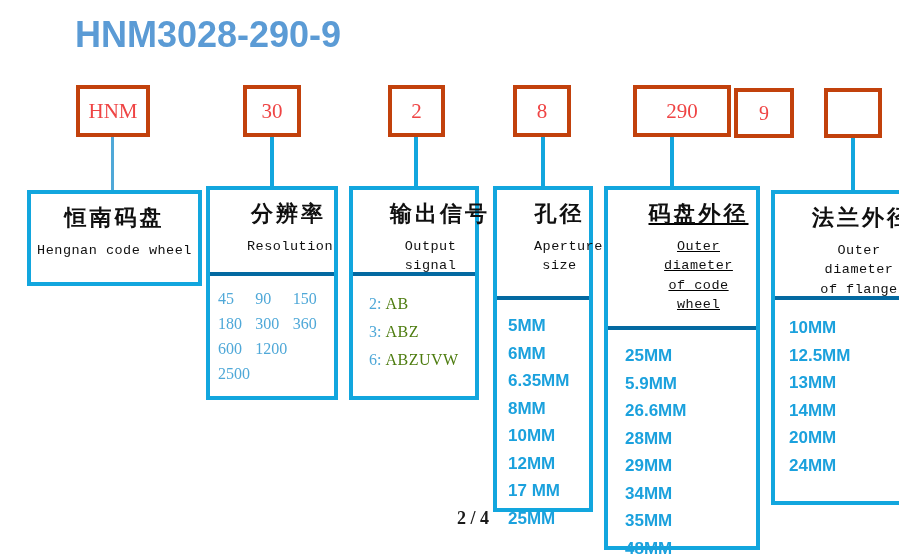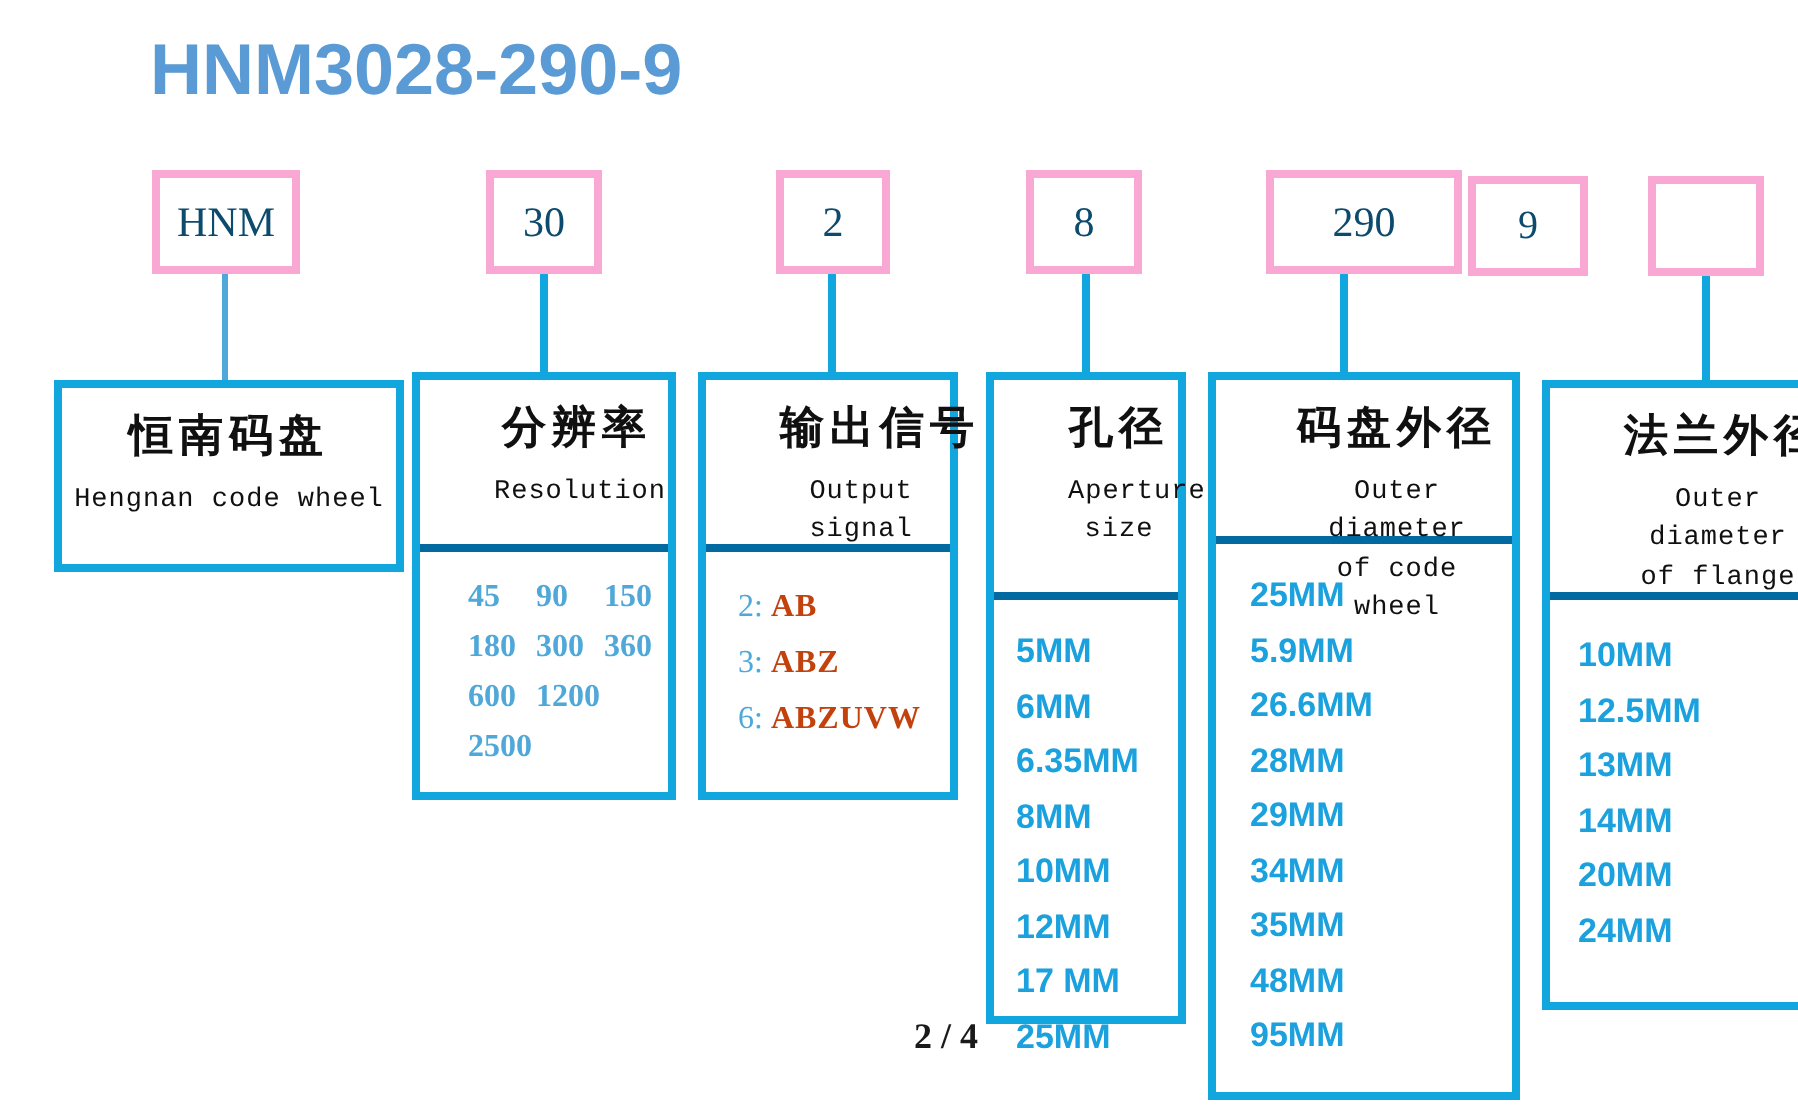--- a/index.html
+++ b/index.html
@@ -20,28 +20,28 @@
     font-size:36px;
     font-weight:bold;
     color:#5b9bd5;
     letter-spacing:0px;
     white-space:nowrap;
   }
 
   
   .code-box{
     position:absolute;
-    border:4px solid #f9a8d4;
+    border:4px solid #c2410c;
     background:#ffffff;
     box-sizing:border-box;
     display:flex;
     align-items:center;
     justify-content:center;
     font-family:"Liberation Serif", serif;
-    color:#0c4a6e;
+    color:#ef4444;
     font-size:21px;
   }
   .code-box.small{font-size:20px;}
 
   
   .connector{
     position:absolute;
     background:#12a6de;
     width:4px;
   }
@@ -96,21 +96,21 @@
     font-size:16px;
     color:#4fa8d8;
     text-align:left;
   }
   .vals-pairs{
     font-family:"Liberation Serif", serif;
     font-size:16px;
     line-height:1.75;
   }
   .vals-pairs .pcode{color:#4fa8d8;}
-  .vals-pairs .pval{color:#c2410c;font-weight:bold;letter-spacing:0.5px;text-align:center;}
+  .vals-pairs .pval{color:#4d7c0f;font-weight:normal;letter-spacing:0.5px;text-align:center;}
   .vals-list{
     font-family:"Liberation Sans", sans-serif;
     font-weight:bold;
     font-size:17px;
     color:#1ba1dd;
     line-height:1.62;
   }
 
   
   .footer{
@@ -173,21 +173,21 @@
     </div>
   </div>
 
   <div class="cat-box" style="left:185px; top:186px; width:132px; height:214px;">
     <div class="cat-head bordered" style="height:86px;">
       <div class="cat-cn">分辨率</div>
       <div class="cat-en">
         <div>Resolution</div>
       </div>
     </div>
-    <div class="cat-body" style="padding-left:24px;font-weight:bold;">
+    <div class="cat-body" style="padding-left:8px;">
       <div class="vals-grid">
         <span>45</span>
         <span>90</span>
         <span>150</span>
         <span>180</span>
         <span>300</span>
         <span>360</span>
         <span>600</span>
         <span>1200</span>
         <span></span>
@@ -237,21 +237,21 @@
         <div>8MM</div>
         <div>10MM</div>
         <div>12MM</div>
         <div>17 MM</div>
         <div>25MM</div>
       </div>
     </div>
   </div>
 
   <div class="cat-box" style="left:583px; top:186px; width:156px; height:364px;">
-    <div class="cat-head bordered" style="height:82px;">
+    <div class="cat-head bordered" style="height:140px;text-decoration:underline;">
       <div class="cat-cn">码盘外径</div>
       <div class="cat-en">
         <div>Outer diameter</div>
         <div>of code wheel</div>
       </div>
     </div>
     <div class="cat-body" style="padding-left:17px;padding-top:12px;">
       <div class="vals-list">
         <div>25MM</div>
         <div>5.9MM</div>

